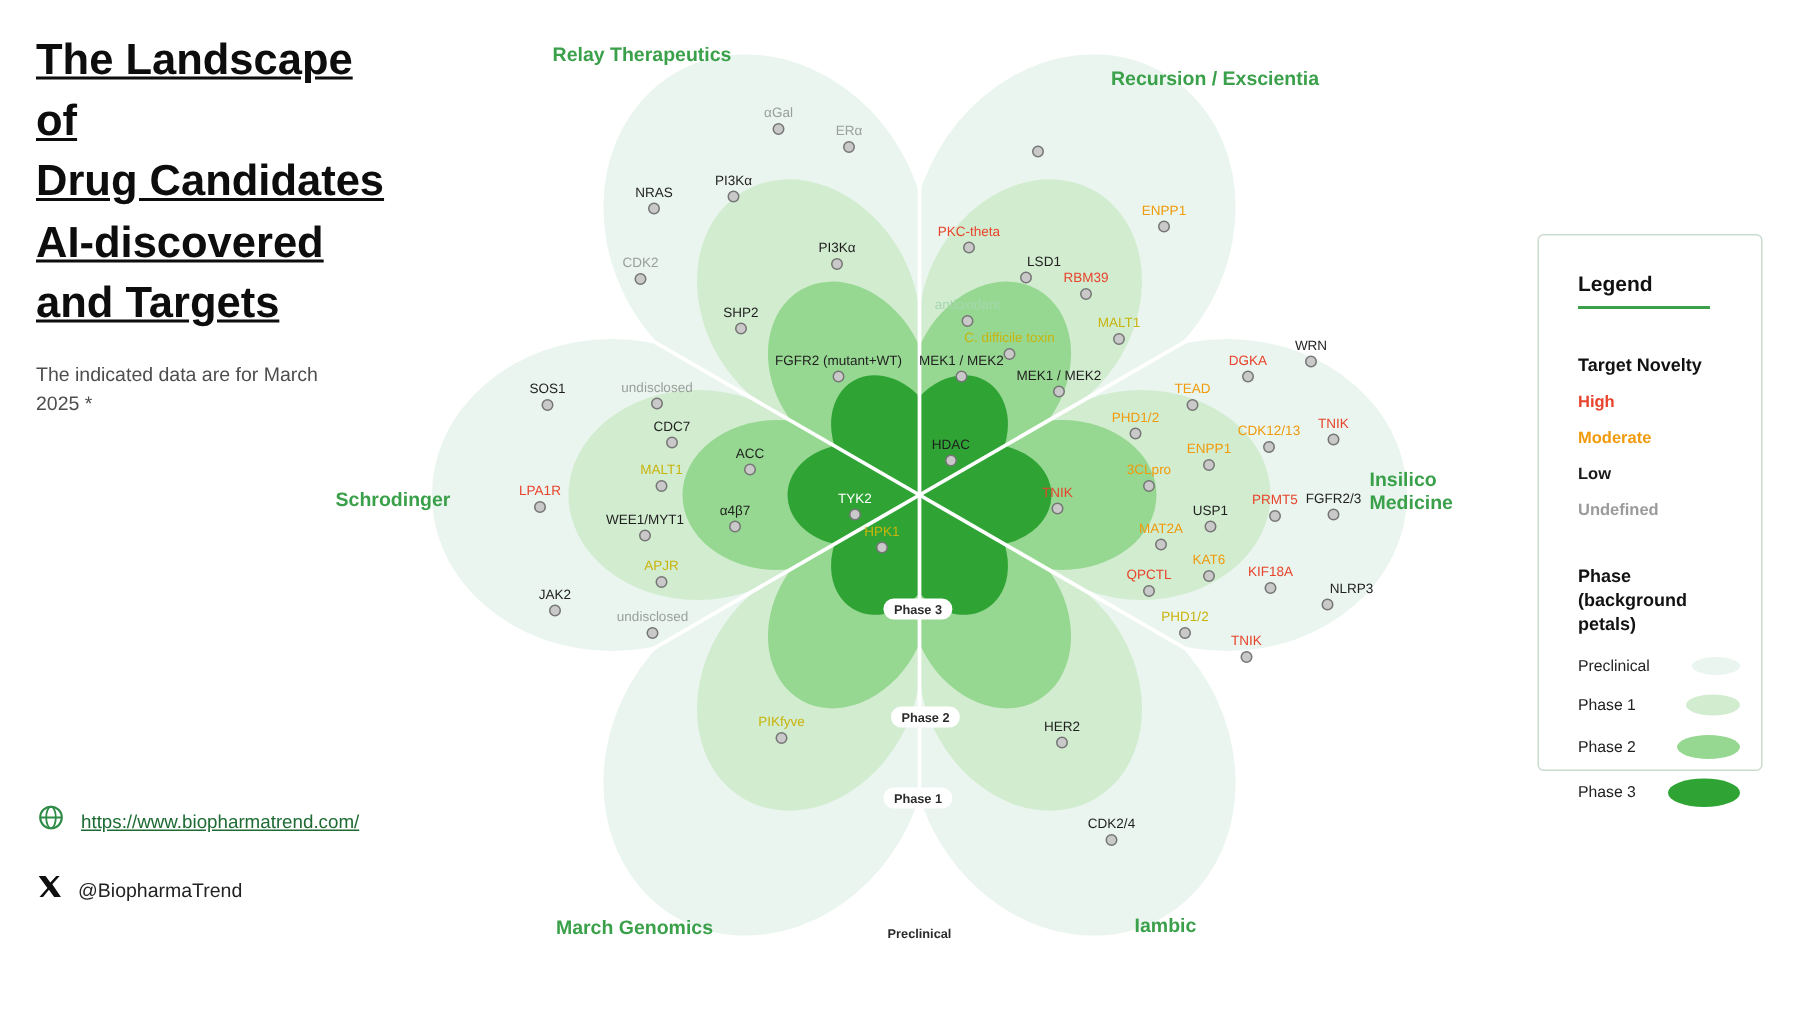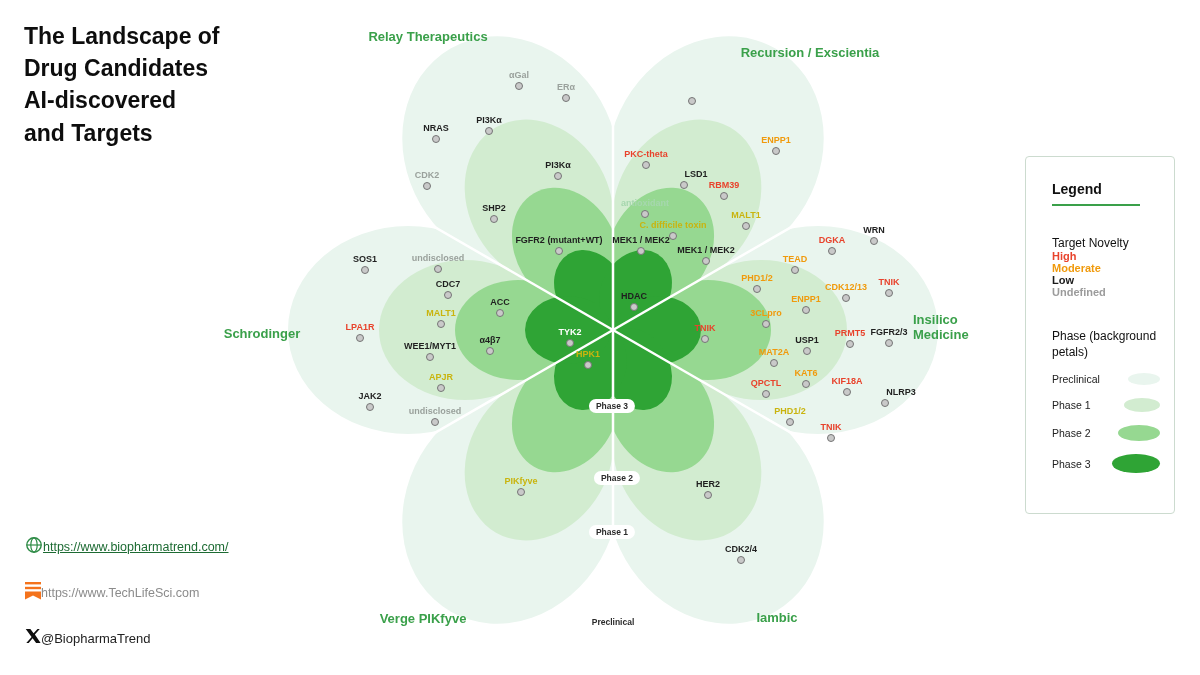--- a/index.html
+++ b/index.html
@@ -6,51 +6,51 @@
   html,body { background:#ffffff; }
   .page {
     position:relative; width:1200px; height:675px; overflow:hidden;
     background:#ffffff; font-family:"Liberation Sans", sans-serif;
   }
   .petals-svg { position:absolute; left:0; top:0; width:1200px; height:675px; }
   .flower-layer { position:absolute; left:0; top:0; width:1200px; height:675px; }
 
   
   .intro { position:absolute; left:24px; top:20px; width:236px; }
-  .title { font-size:23px; font-weight:800; color:#0d0d0d; line-height:1.4; }
+  .title { font-size:29px; font-weight:800; color:#0d0d0d; line-height:1.4;text-decoration:underline; }
   .subtitle { margin-top:18px; font-size:13px; color:#4e4e4e; line-height:1.45; width:200px; }
   .desc { margin-top:20px; font-size:13px; color:#4e4e4e; line-height:1.45; width:214px; }
 
   
   .footer { position:absolute; left:25px; top:536px; }
-  .flink { display:flex; align-items:center; margin-bottom:24px; cursor:pointer; }
+  .flink { display:flex; align-items:center; gap:11px; margin-bottom:24px; cursor:pointer; }
   .flink svg { flex:0 0 auto; }
   .link-green { color:#1d6b33; font-size:12.5px; text-decoration:underline; }
   .link-gray  { color:#8b8b8b; font-size:12.5px; }
   .link-dark  { color:#222222; font-size:13px; }
 
   
   .company { position:absolute; transform:translate(-50%,-50%); font-size:13px; font-weight:700;
              color:#3aa04a; white-space:nowrap; text-align:center; }
   .company.narrow { white-space:normal; width:80px; text-align:left; }
   .badge { position:absolute; transform:translate(-50%,-50%); background:#ffffff; color:#2b2b2b;
            font-size:8.5px; font-weight:700; padding:2px 7px; border-radius:9px; white-space:nowrap; }
   .target { position:absolute; width:0; height:0; }
   .tdot { position:absolute; left:0; top:0; width:8px; height:8px; border-radius:50%;
           background:#c9c9c9; border:1.5px solid #757575; transform:translate(-50%,-50%); }
   .tlabel { position:absolute; left:0; bottom:6px; transform:translateX(-50%);
-            font-size:9px; font-weight:700; white-space:nowrap; }
+            font-size:9px; font-weight:400; white-space:nowrap; }
 
   
   .legend { position:absolute; left:1025px; top:156px; width:150px; height:358px;
             background:#ffffff; border:1px solid #ccdbcf; border-radius:4px; padding:24px 14px 0 26px; }
   .lg-title { font-size:14px; font-weight:800; color:#111; }
   .lg-underline { width:88px; height:2px; background:#3aa04a; margin-top:7px; }
-  .lg-sec { font-size:12px; font-weight:400; color:#111; margin-top:30px; }
-  .lg-nov-item { font-size:11px; font-weight:700; }
+  .lg-sec { font-size:12px; font-weight:700; color:#111; margin-top:30px; }
+  .lg-nov-item { font-size:11px; font-weight:700; margin-top:12px; }
   .lg-phase-title { line-height:1.35; width:110px; }
   .lg-phase-item { display:flex; align-items:center; justify-content:space-between;
                    margin-top:13px; width:108px; }
   .lg-phase-label { font-size:10.5px; color:#222; }
   .lg-swatch { display:inline-block; border-radius:50%; }
 </style>
 </head>
 <body>
 
 <div class="page">
@@ -301,57 +301,48 @@
         <span class="tdot"></span>
       </div>
       <div class="target" style="left: 741px; top: 560px;">
         <span class="tlabel" style="color: rgb(31, 31, 31);">CDK2/4</span>
         <span class="tdot"></span>
       </div>
       <div class="company" style="left: 428px; top: 36px; color: rgb(58, 160, 74);">Relay Therapeutics</div>
       <div class="company" style="left: 810px; top: 52px; color: rgb(58, 160, 74);">Recursion / Exscientia</div>
       <div class="company narrow" style="left: 953px; top: 327px; color: rgb(58, 160, 74);">Insilico Medicine</div>
       <div class="company" style="left: 777px; top: 617px; color: rgb(58, 160, 74);">Iambic</div>
-      <div class="company" style="left: 423px; top: 618px; color: rgb(58, 160, 74);">Verge PIKfyve</div>
+      <div class="company" style="left: 423px; top: 618px; color: rgb(58, 160, 74);">March Genomics</div>
       <div class="company" style="left: 262px; top: 333px; color: rgb(58, 160, 74);">Schrodinger</div>
       <div class="badge" style="left: 612px; top: 406px;">Phase 3</div>
       <div class="badge" style="left: 617px; top: 478px;">Phase 2</div>
       <div class="badge" style="left: 612px; top: 532px;">Phase 1</div>
       <div class="badge" style="left: 613px; top: 622px;">Preclinical</div>
     </div>
 
   <div class="intro">
     <h1 class="title">
       <div>The Landscape of</div>
       <div>Drug Candidates</div>
       <div>AI-discovered</div>
       <div>and Targets</div>
     </h1>
+    <p class="subtitle">The indicated data are for March 2025 *</p>
   </div>
 
   <div class="footer">
     <div class="flink">
       <span>
         <svg width="18" height="18" viewBox="0 0 18 18">
           <circle cx="9" cy="9" r="7.2" fill="none" stroke="#2e8b46" stroke-width="1.4"></circle>
           <ellipse cx="9" cy="9" rx="3.2" ry="7.2" fill="none" stroke="#2e8b46" stroke-width="1.2"></ellipse>
           <line x1="1.8" y1="9" x2="16.2" y2="9" stroke="#2e8b46" stroke-width="1.2"></line>
         </svg>
       </span>
       <span class="link-green">https://www.biopharmatrend.com/</span>
-    </div>
-    <div class="flink">
-      <span>
-        <svg width="16" height="18" viewBox="0 0 16 18">
-          <rect x="0" y="0" width="16" height="2.4" fill="#f4731c"></rect>
-          <rect x="0" y="4.8" width="16" height="2.4" fill="#f4731c"></rect>
-          <path d="M0 9.6 h16 v8 l-8 -4.2 -8 4.2 z" fill="#f4731c"></path>
-        </svg>
-      </span>
-      <span class="link-gray">https://www.TechLifeSci.com</span>
     </div>
     <div class="flink">
       <span>
         <svg width="16" height="16" viewBox="0 0 17 16">
           <path d="M13.3 0.5h2.4L10.5 6.4 16.6 15.5h-4.8L8.1 10.3 3.9 15.5H1.4l5.6-6.5L0.8 0.5h4.9l3.4 4.6 4.2-4.6z" fill="#0f0f0f"></path>
         </svg>
       </span>
       <span class="link-dark">@BiopharmaTrend</span>
     </div>
   </div>

